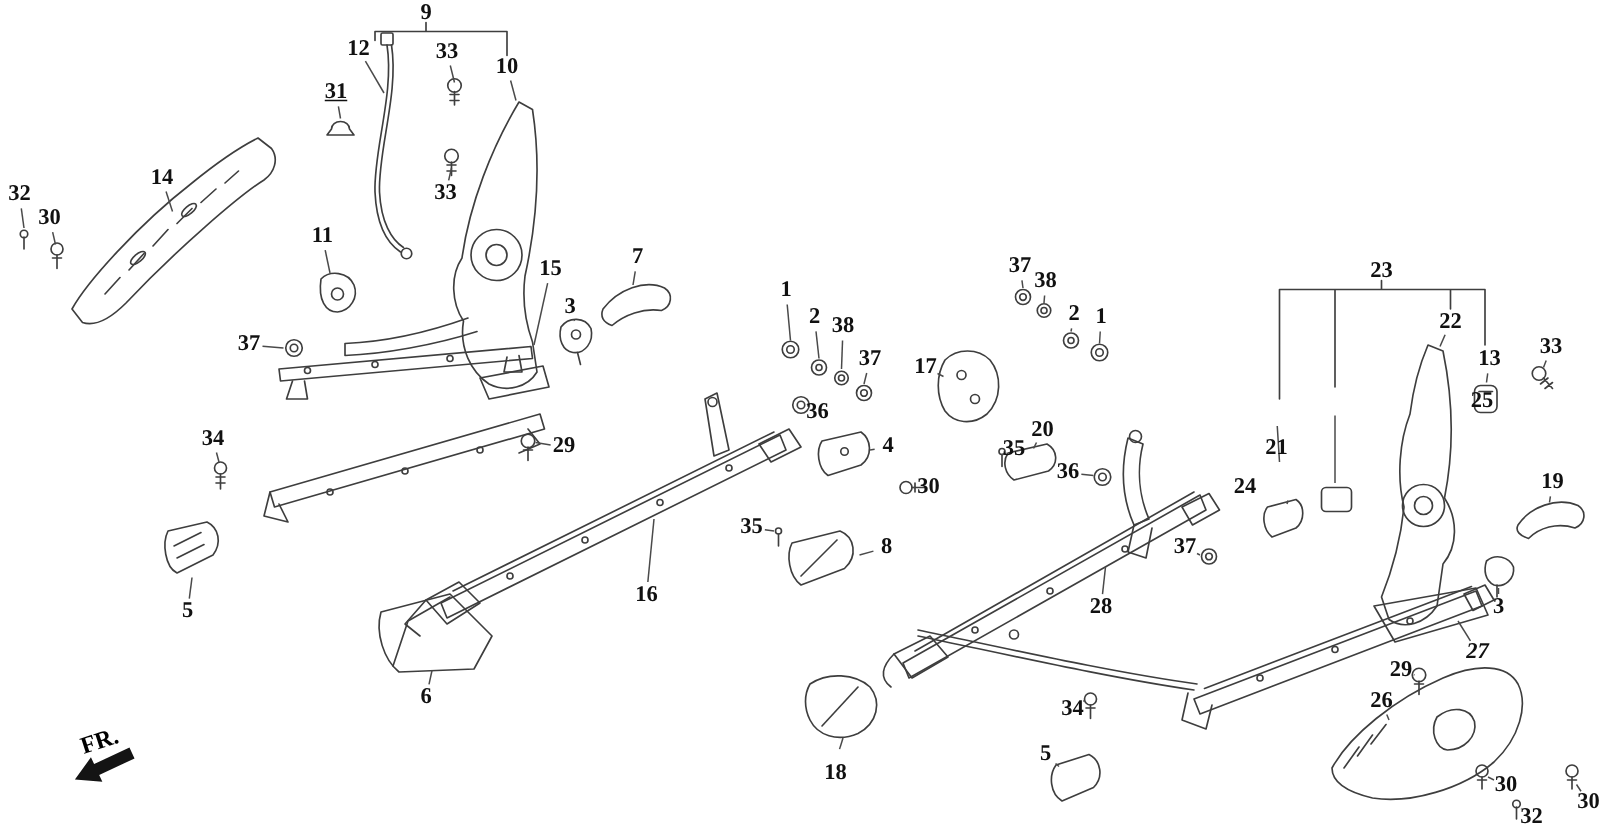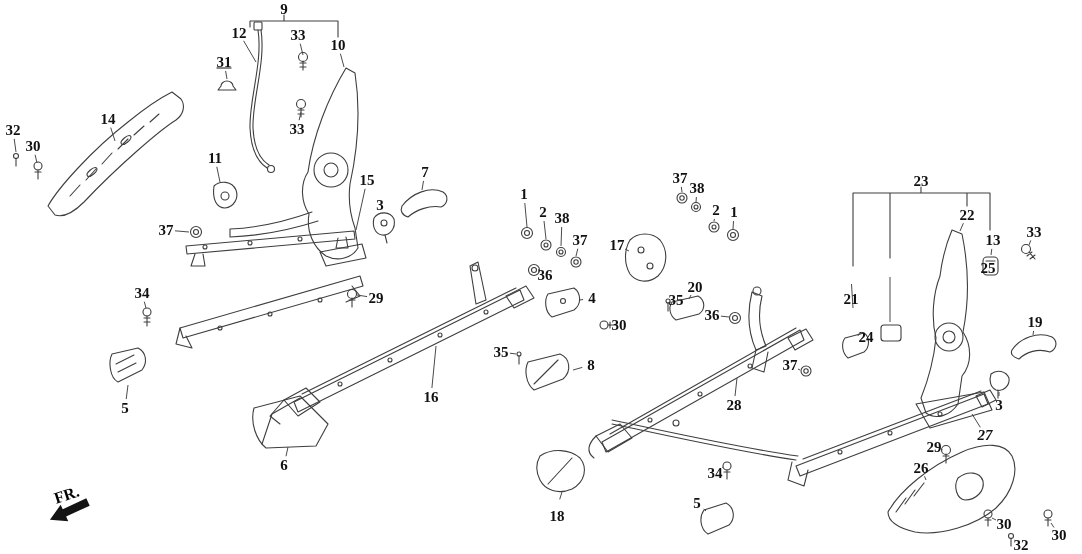--- a/index.html
+++ b/index.html
@@ -418,21 +418,21 @@
       <div class="callout" style="left: 967px; top: 215px;">22</div>
       <div class="callout" style="left: 993px; top: 240px;">13</div>
       <div class="callout" style="left: 1034px; top: 232px;">33</div>
       <div class="callout" style="left: 851px; top: 275px; margin-top: 24px;">21</div>
       <div class="callout" style="left: 942px; top: 268px; margin-left: 46px;">25</div>
       <div class="callout" style="left: 695px; top: 287px;">20</div>
       <div class="callout" style="left: 676px; top: 300px;">35</div>
       <div class="callout" style="left: 592px; top: 298px;">4</div>
       <div class="callout" style="left: 376px; top: 298px;">29</div>
       <div class="callout" style="left: 142px; top: 293px;">34</div>
-      <div class="callout" style="left: 866px; top: 325px; margin-top: 12px;">24</div>
+      <div class="callout" style="left: 830px; top: 325px;">24</div>
       <div class="callout" style="left: 619px; top: 325px;">30</div>
       <div class="callout" style="left: 712px; top: 315px;">36</div>
       <div class="callout" style="left: 1035px; top: 322px;">19</div>
       <div class="callout" style="left: 501px; top: 352px;">35</div>
       <div class="callout" style="left: 591px; top: 365px;">8</div>
       <div class="callout" style="left: 790px; top: 365px;">37</div>
       <div class="callout" style="left: 125px; top: 408px;">5</div>
       <div class="callout" style="left: 431px; top: 397px;">16</div>
       <div class="callout" style="left: 734px; top: 405px;">28</div>
       <div class="callout" style="left: 999px; top: 405px;">3</div>

